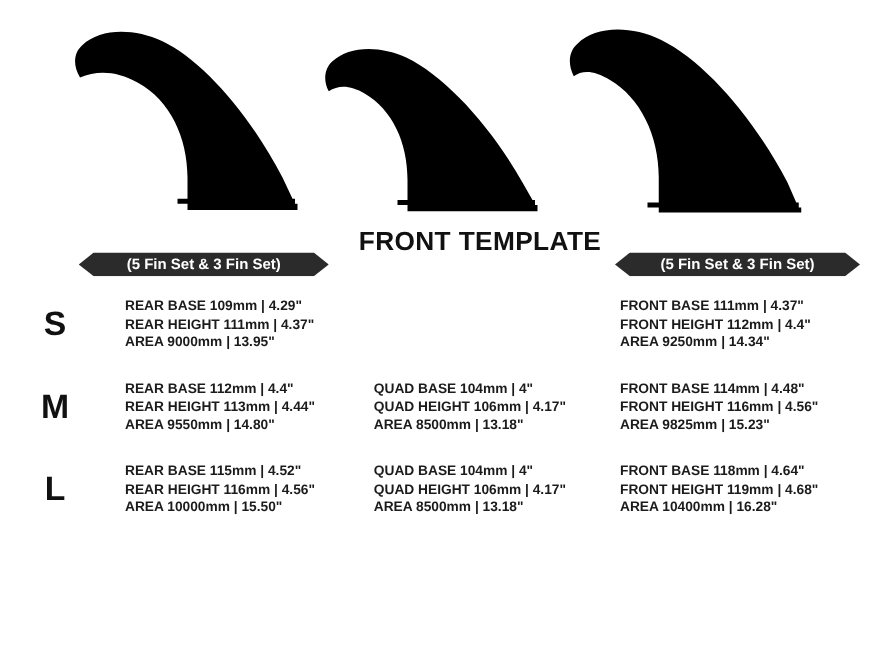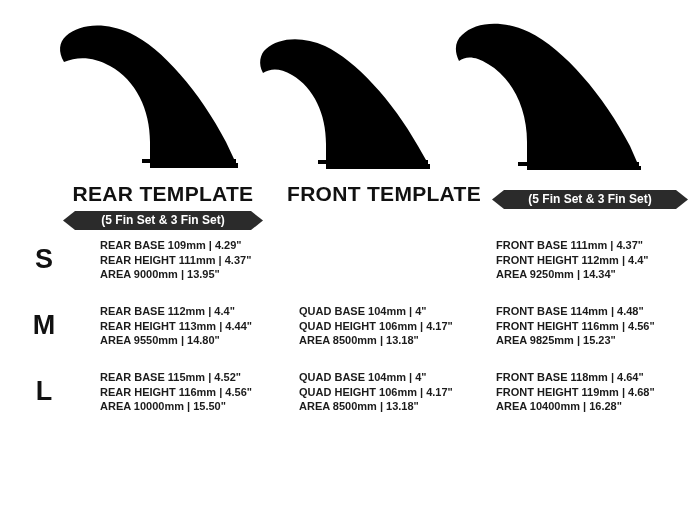--- a/index.html
+++ b/index.html
@@ -39,21 +39,21 @@
   .template-title {
     font-size: 21px;
     font-weight: 700;
     letter-spacing: 0.3px;
     color: #111111;
     white-space: nowrap;
     line-height: 1;
   }
   .banner-wrap {
     position: relative;
-    margin-top: 7px;
+    margin-top: 19px;
     height: 36px;
   }
   .banner-svg {
     position: absolute;
     left: 0;
     top: 0;
   }
   .banner-label {
     position: absolute;
     left: 0;
@@ -171,21 +171,20 @@
                L 73 122
                C 73 88, 58 58, 34 44
                C 21 36, 12 36, 5 41
                C 0 31, 1 21, 8 15 Z" fill="#000000"></path>
     </svg>
   </div>
 
 </div>
 
 <div class="template-head" style="left:63px; top:183px; width:200px;">
-  <div class="template-title">REAR TEMPLATE</div>
   <div class="banner-wrap">
     <svg class="banner-svg" width="200" height="19" viewBox="0 0 200 19" xmlns="http://www.w3.org/2000/svg">
       <path d="M0 9.5 L12 0 L188 0 L200 9.5 L188 19 L12 19 Z" fill="#2b2b2b"></path>
     </svg>
     <div class="banner-label">(5 Fin Set &amp; 3 Fin Set)</div>
   </div>
 </div>
 
 <div class="template-head" style="left:287px; top:183px; width:190px;">
   <div class="template-title">FRONT TEMPLATE</div>

